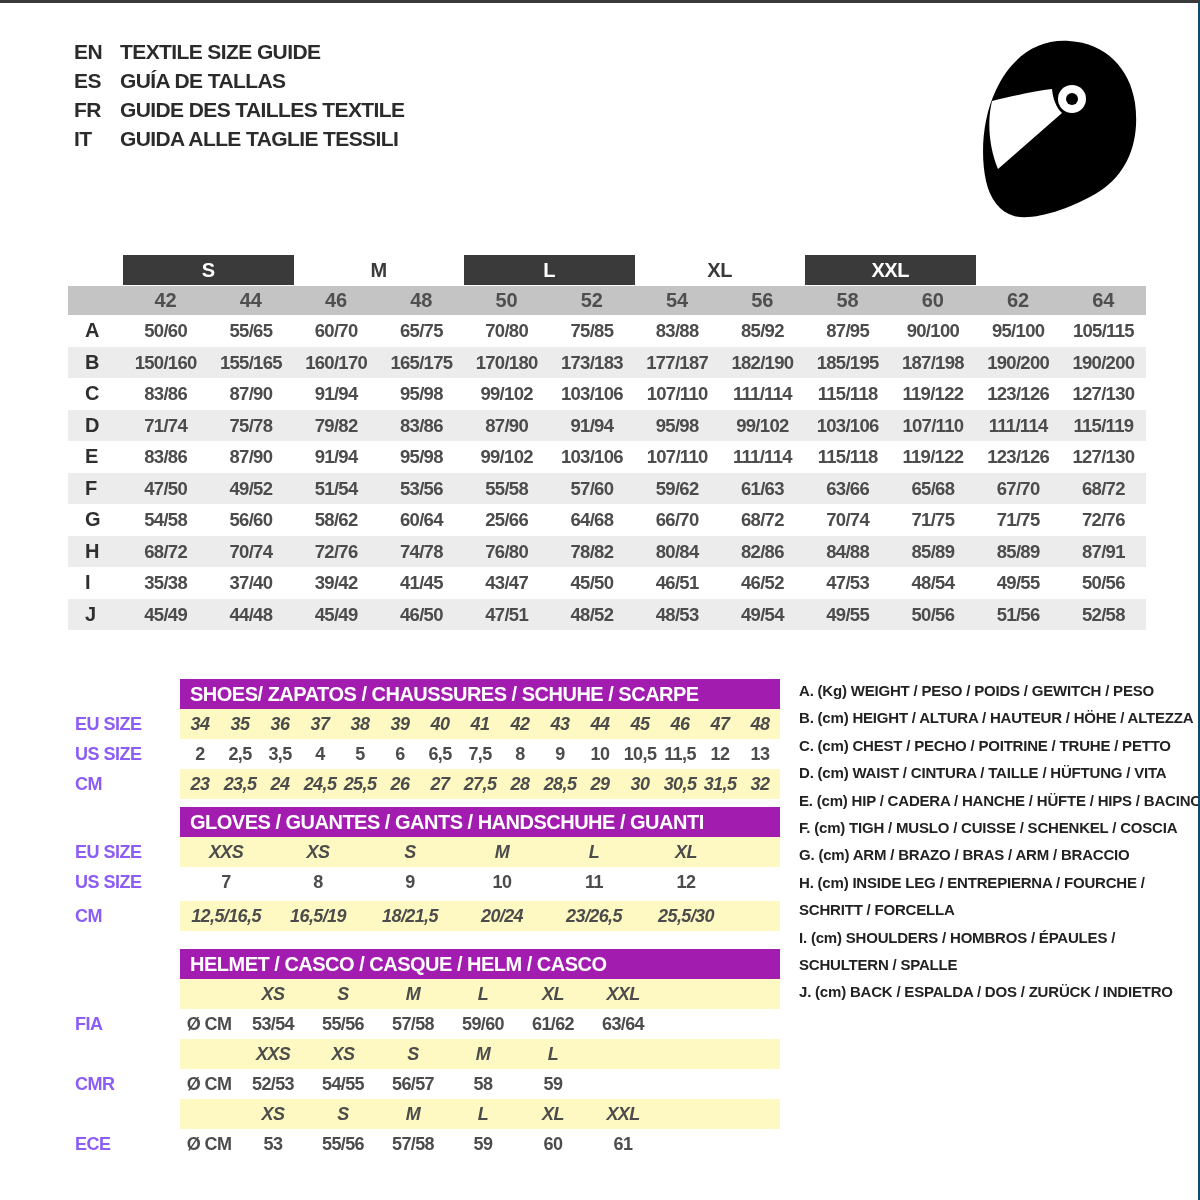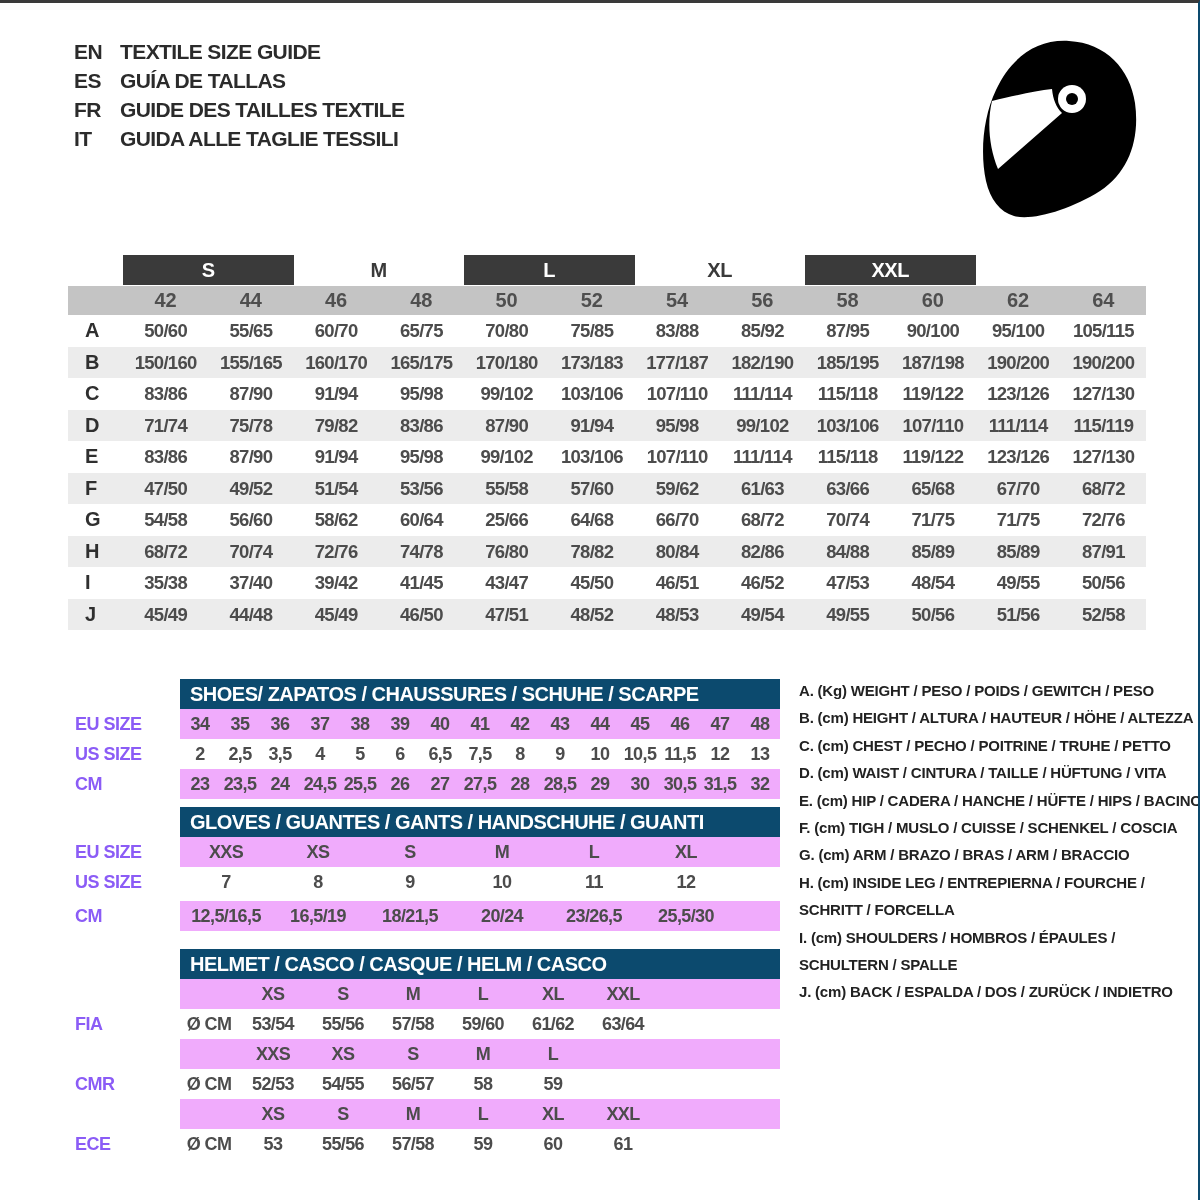--- a/index.html
+++ b/index.html
@@ -42,32 +42,32 @@
     text-align:center; line-height:31.5px; font-weight:bold; font-size:18.5px;
     color:#4c4c4c; letter-spacing:-0.7px;
   }
 
   
   .subtable { position:absolute; width:712px; }
   #shoes-table  { left:68px; top:676px; }
   #gloves-table { left:68px; top:804px; }
   #helmet-table { left:68px; top:946px; }
   .sub-title {
-    margin-left:112px; width:600px; height:30px; background:#0c4a6e; color:#ffffff;
+    margin-left:112px; width:600px; height:30px; background:#a21caf; color:#ffffff;
     font-weight:bold; font-size:20px; line-height:30px; padding-left:10px;
     box-sizing:border-box; letter-spacing:-0.5px;
   }
   .sub-row { display:flex; height:30px; }
   .sub-row.gap { margin-top:4px; }
   .sub-label {
     width:112px; box-sizing:border-box; padding-left:7px; font-weight:bold;
     font-size:18px; line-height:30px; color:#8b5cf6; letter-spacing:-0.5px;
   }
   .sub-content { width:600px; box-sizing:border-box; display:grid; }
-  .sub-content.striped { background:#f0abfc; }
+  .sub-content.striped { background:#fef9c3;font-style:italic; }
   .sub-content .cell {
     text-align:center; line-height:30px; font-weight:bold; font-size:18px;
     color:#4c4c4c; letter-spacing:-0.6px;
   }
   .grid-shoes  { grid-template-columns:repeat(15,1fr); }
   .grid-gloves { grid-template-columns:repeat(6,92px); }
   .grid-helmet { grid-template-columns:58px repeat(6,70px); }
 
   
   #legend { position:absolute; left:799px; top:674px; width:420px; }

